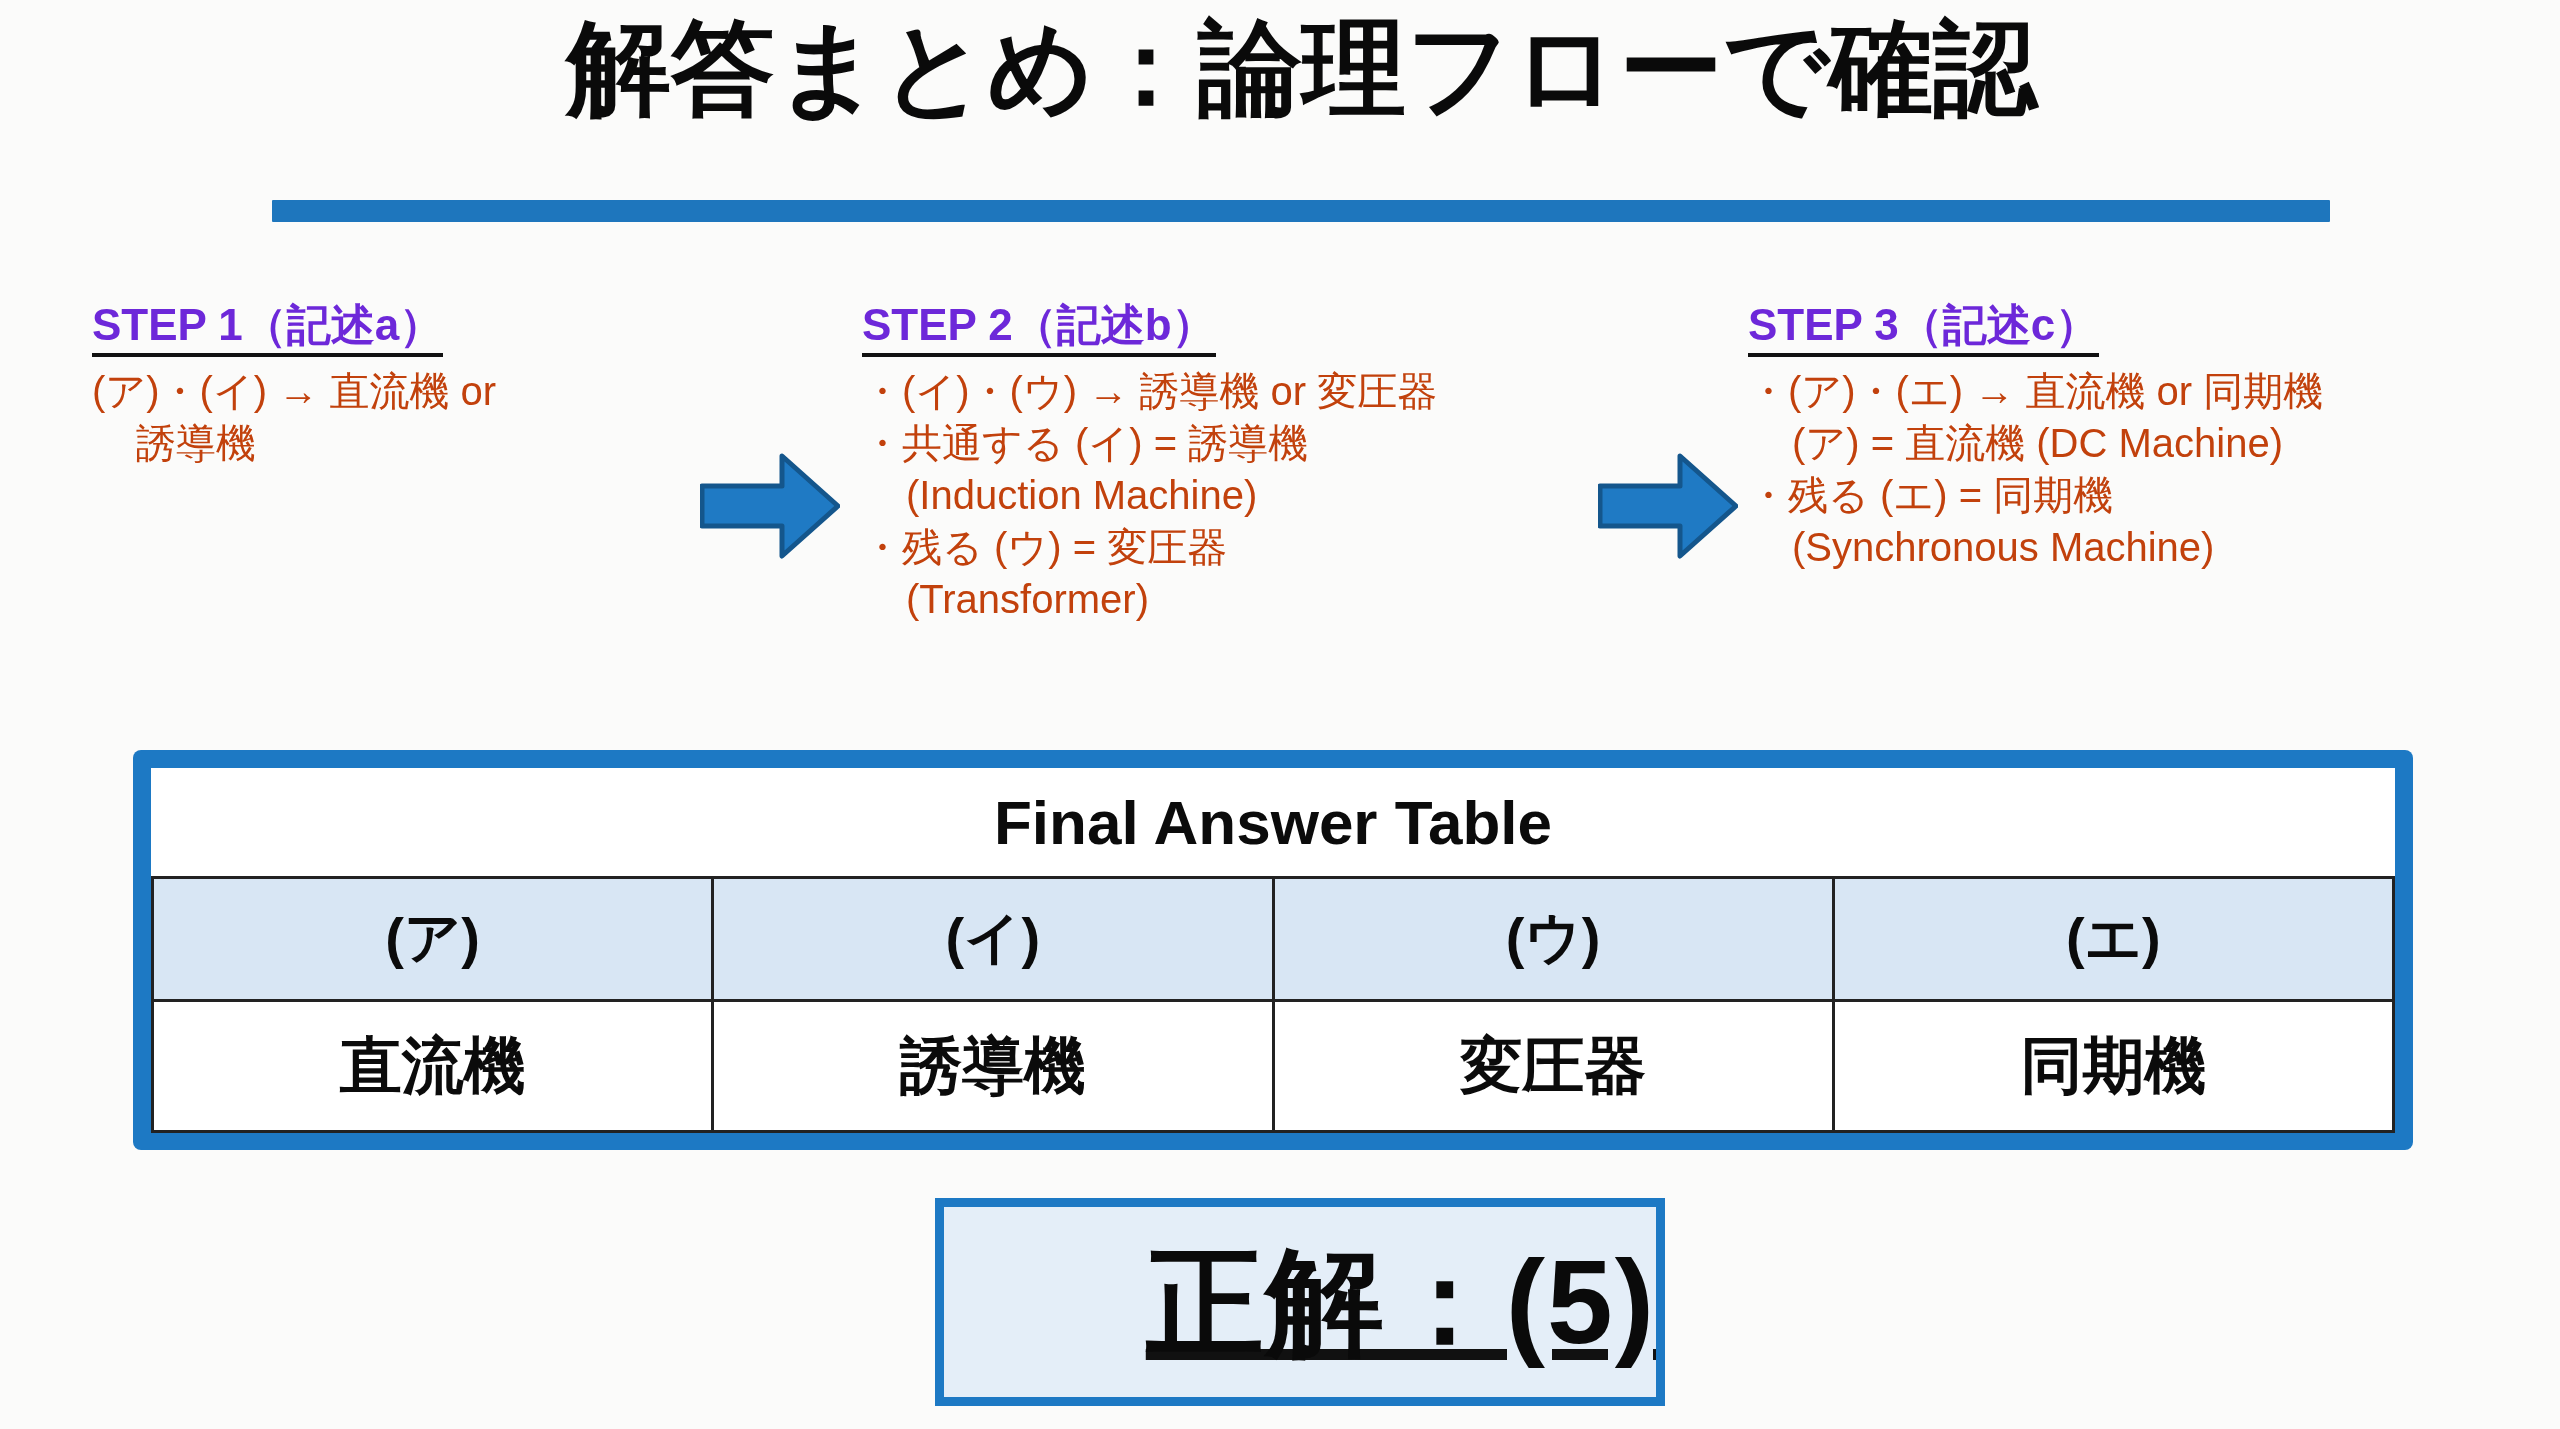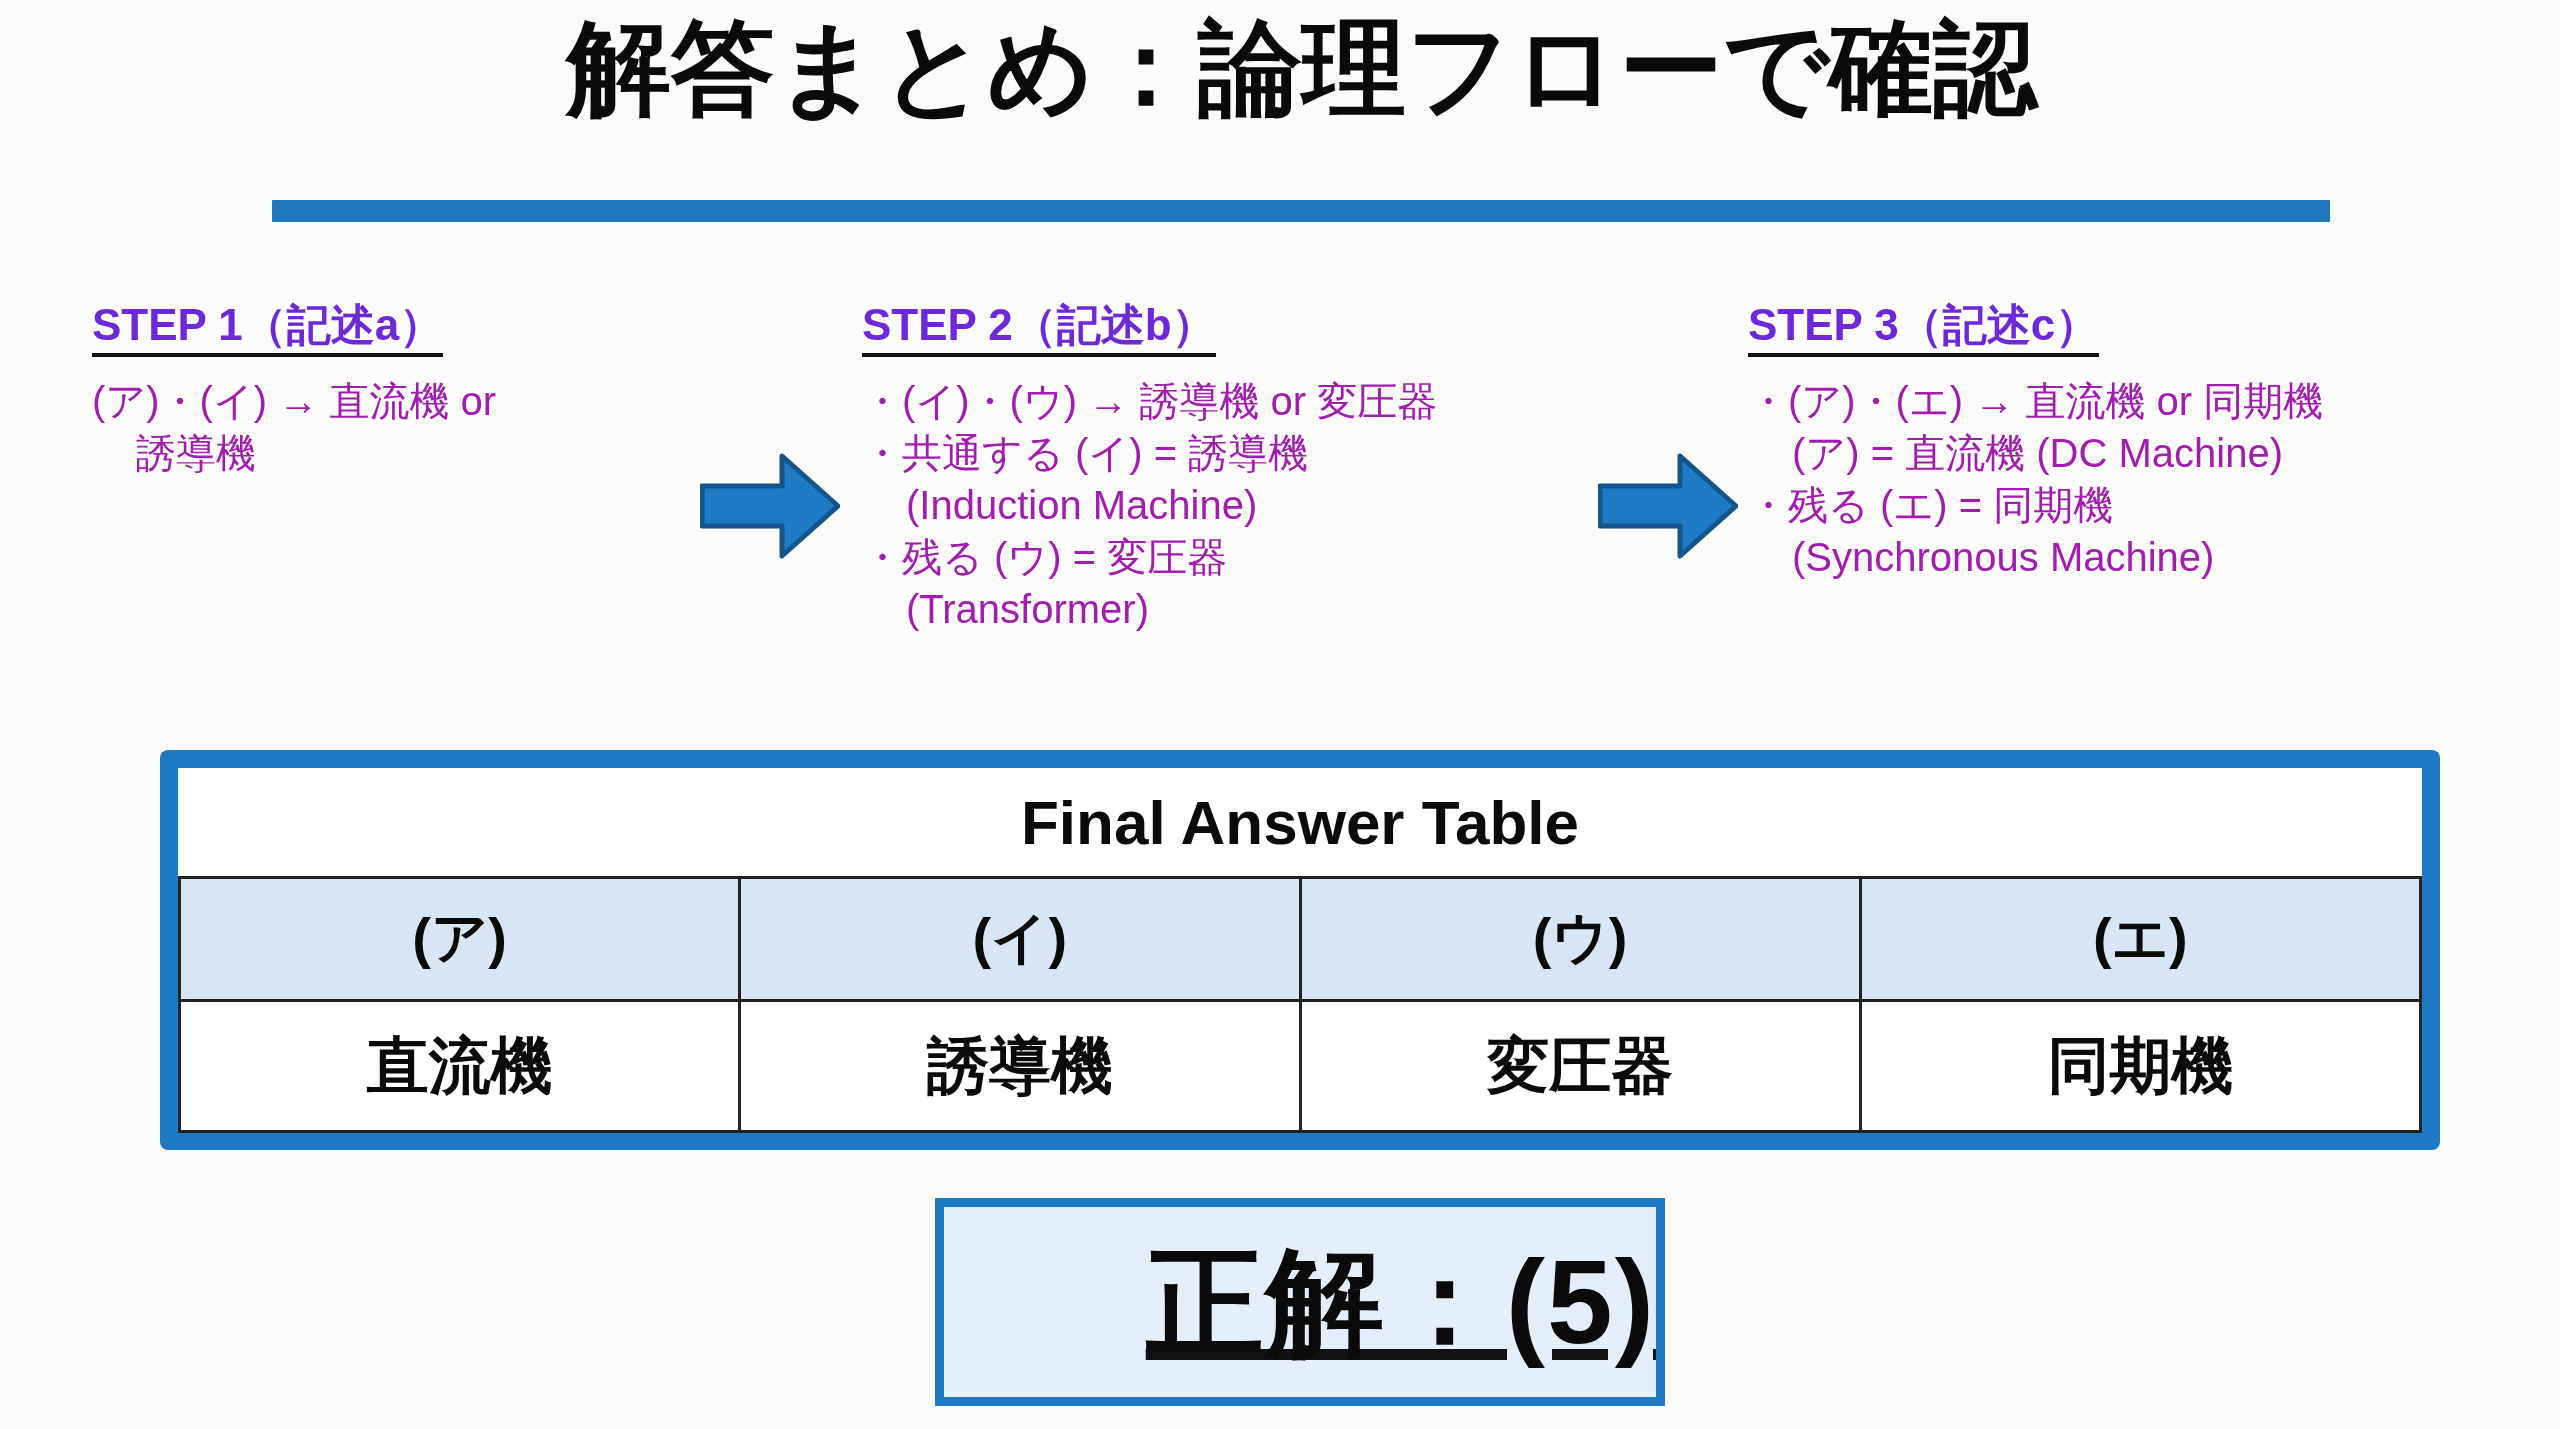--- a/index.html
+++ b/index.html
@@ -57,41 +57,41 @@
     font-size: 44px;
     font-weight: 700;
     color: #6d28d9;
     display: inline-block;
     border-bottom: 4px solid #111111;
     padding-bottom: 4px;
     white-space: nowrap;
     line-height: 1.12;
   }
   .step-body {
-    margin-top: 18px;
+    margin-top: 8px;
     font-size: 40px;
     line-height: 1.30;
-    color: #a21caf;
+    color: #c2410c;
   }
   .step-line { white-space: nowrap; }
   .step-line.indented { padding-left: 44px; }
 
   
   .flow-arrow {
     position: absolute;
     width: 140px;
     height: 112px;
   }
   #flow-arrow-1 { left: 700px;  top: 450px; }
   #flow-arrow-2 { left: 1598px; top: 450px; }
 
   
   #answer-table-frame {
     position: absolute;
-    left: 160px;
+    left: 133px;
     top: 750px;
     width: 2280px;
     height: 400px;
     background: #1d79c4;
     border-radius: 8px;
     padding: 18px;
     box-sizing: border-box;
   }
   #answer-table {
     width: 100%;

